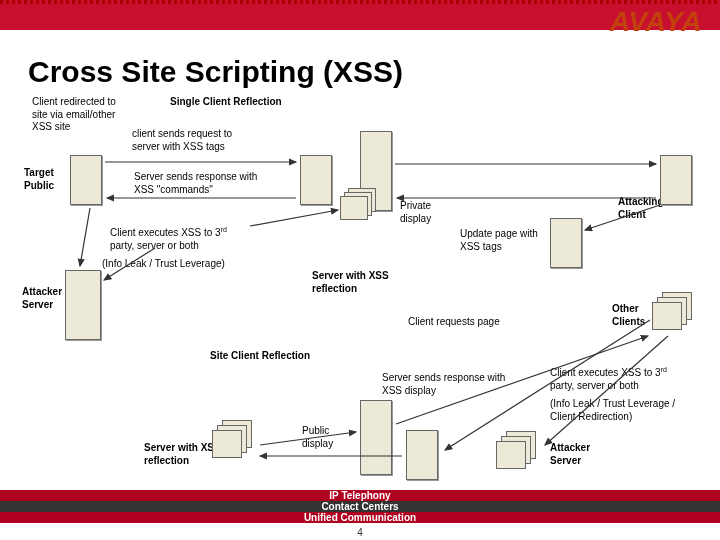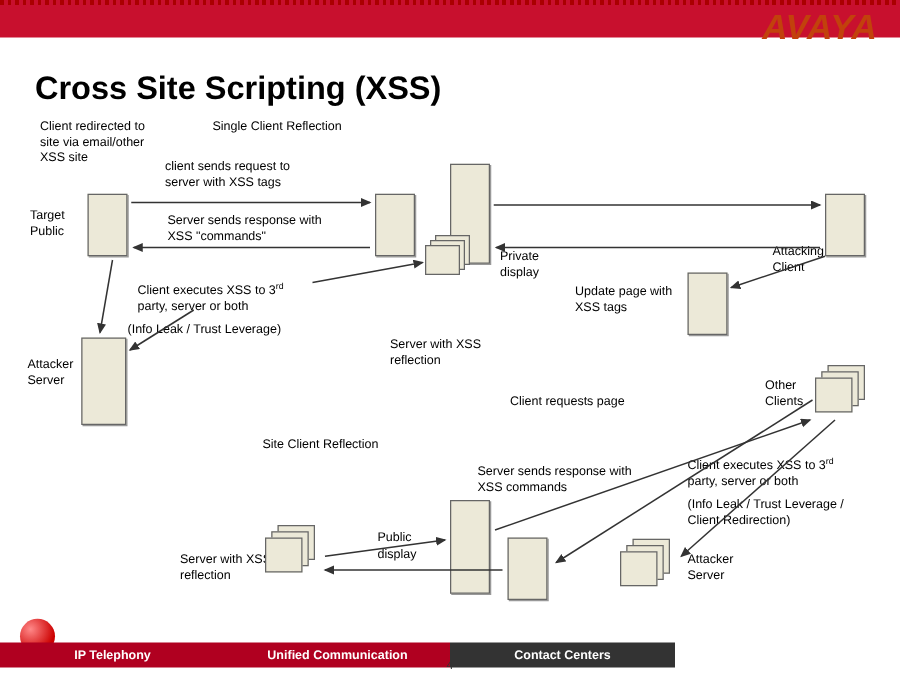--- a/index.html
+++ b/index.html
@@ -1,27 +1,27 @@
 <!DOCTYPE html>
 <html><head>
 <meta charset="utf-8">
 <style>
   * { margin: 0; padding: 0; box-sizing: border-box; }
   body { width: 720px; height: 540px; font-family: Arial, sans-serif; background: #fff; position: relative; overflow: hidden; }
   .topbar { position: absolute; top: 0; left: 0; width: 720px; height: 30px; background: #c8102e; }
   .topbar::before { content: ""; position: absolute; top: 0; left: 0; right: 0; height: 4px; background: repeating-linear-gradient(90deg,#a00 0 3px,#c8102e 3px 6px); }
   .logo { position: absolute; top: 6px; right: 18px; font-weight: 900; font-style: italic; font-size: 28px; color: #c2410c; letter-spacing: 0.5px; }
-  .title { position: absolute; top: 55px; left: 28px; font-size: 26px; font-weight: 700; color: #000; }
+  .title { position: absolute; top: 55px; left: 28px; font-size: 30px; font-weight: 700; color: #000; }
   .lbl { position: absolute; font-size: 10px; color: #000; line-height: 1.25; }
-  .lbl.b { font-weight: 400; }
+  .lbl.b { font-weight: 700; }
   .box { position: absolute; background: #ece9d8; border: 1px solid #666; box-shadow: 1px 1px 0 #999; }
   .box3 { position: absolute; }
   .box3 .layer { position: absolute; background: #ece9d8; border: 1px solid #666; }
   svg.arrows { position: absolute; top: 0; left: 0; width: 720px; height: 540px; pointer-events: none; }
-  .bottombar { position: absolute; bottom: 6px; left: 0; width: 720px; height: 20px; display: flex; }
+  .bottombar { position: absolute; bottom: 30px; left: 0; width: 720px; height: 20px; display: flex; flex-direction: column; }
   .bottombar .seg { flex: 1; color: #fff; font-size: 10px; font-weight: 700; display: flex; align-items: center; justify-content: center; }
   .seg.ip { background: #b00020; }
   .seg.cc { background: #333; }
   .seg.uc { background: #b00020; }
   .seg.sv { background: #000000; margin-top: 44px; }
   .footer { position: absolute; bottom: 2px; width: 720px; text-align: center; font-size: 10px; color: #333; }
   .dot { position: absolute; width: 28px; height: 28px; border-radius: 50%; background: radial-gradient(circle at 30% 30%, #f88, #c00 70%); }
 </style>
 </head>
 <body>
@@ -41,21 +41,21 @@
   <span>Client executes XSS to 3</span><sup style="font-size:7px">rd</sup><br>
   <span>party, server or both</span>
 </div>
 <div class="lbl" style="top:228px;left:460px;width:90px">Update page with XSS tags</div>
 <div class="lbl" style="top:258px;left:102px">(Info Leak / Trust Leverage)</div>
 <div class="lbl b" style="top:286px;left:22px;width:50px">Attacker Server</div>
 <div class="lbl b" style="top:270px;left:312px;width:80px">Server with XSS reflection</div>
 <div class="lbl" style="top:316px;left:408px">Client requests page</div>
 <div class="lbl b" style="top:303px;left:612px;width:50px">Other Clients</div>
 <div class="lbl b" style="top:350px;left:210px">Site Client Reflection</div>
-<div class="lbl" style="top:372px;left:382px;width:130px">Server sends response with XSS commands</div>
+<div class="lbl" style="top:372px;left:382px;width:130px">Server sends response with XSS display</div>
 <div class="lbl" style="top:366px;left:550px;width:140px">
   <span>Client executes XSS to 3</span><sup style="font-size:7px">rd</sup><br>
   <span>party, server or both</span>
 </div>
 <div class="lbl" style="top:398px;left:550px;width:150px">(Info Leak / Trust Leverage / Client Redirection)</div>
 <div class="lbl" style="top:425px;left:302px;width:50px">Public display</div>
 <div class="lbl b" style="top:442px;left:144px;width:80px">Server with XSS reflection</div>
 <div class="lbl b" style="top:442px;left:550px;width:60px">Attacker Server</div>
 
 <div class="box" style="top:155px;left:70px;width:32px;height:50px"></div>
@@ -115,17 +115,17 @@
   <line x1="668" y1="336" x2="545" y2="445" stroke="#333" stroke-width="1.2" marker-end="url(#ah)"></line>
 
   <line x1="260" y1="445" x2="356" y2="432" stroke="#333" stroke-width="1.2" marker-end="url(#ah)"></line>
   <line x1="402" y1="456" x2="260" y2="456" stroke="#333" stroke-width="1.2" marker-end="url(#ah)"></line>
 </svg>
 
 <div class="dot" style="bottom:17px;left:16px"></div>
 
 <div class="bottombar">
   <div class="seg ip">IP Telephony</div>
+  <div class="seg cc">Contact Centers</div>
   <div class="seg uc">Unified Communication</div>
-  <div class="seg cc">Contact Centers</div>
   <div class="seg sv">Services</div>
 </div>
 <div class="footer">4</div>
 
 </body></html>

